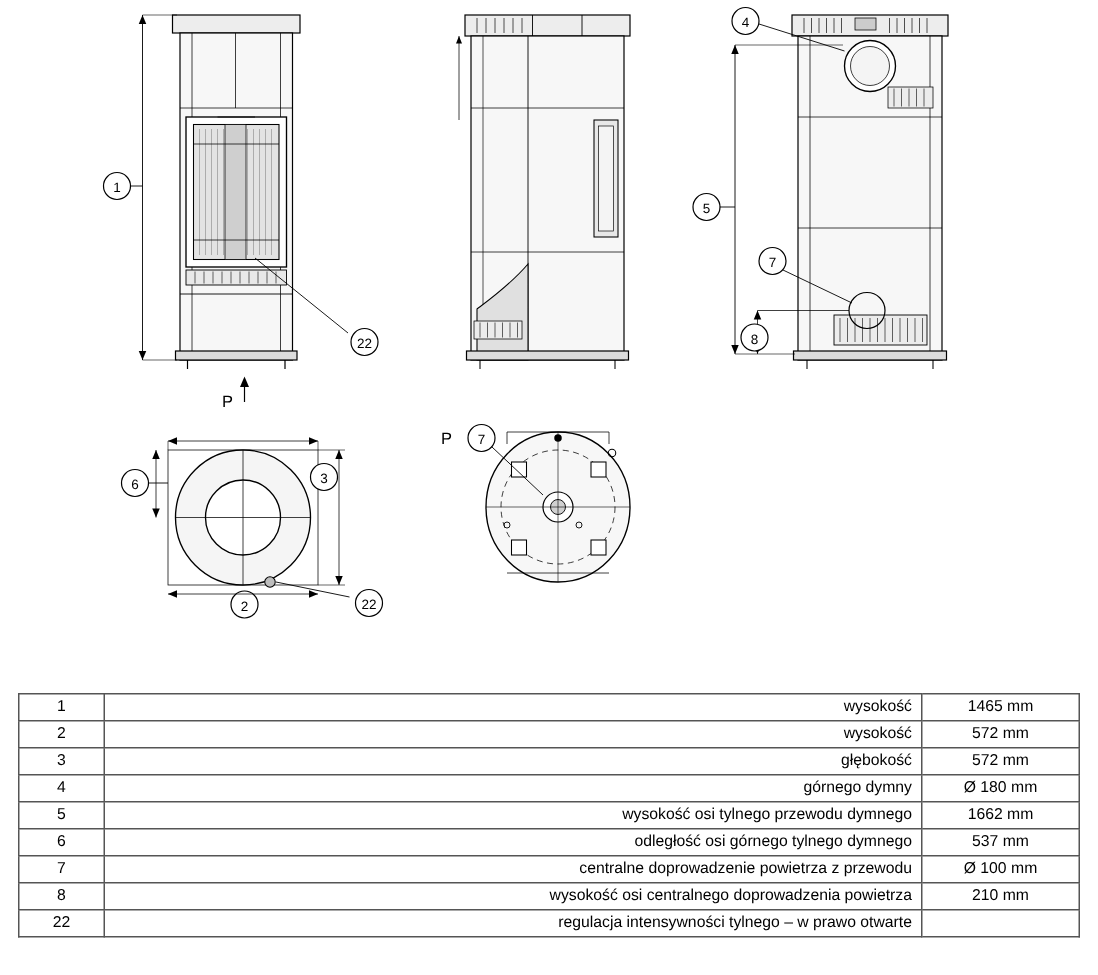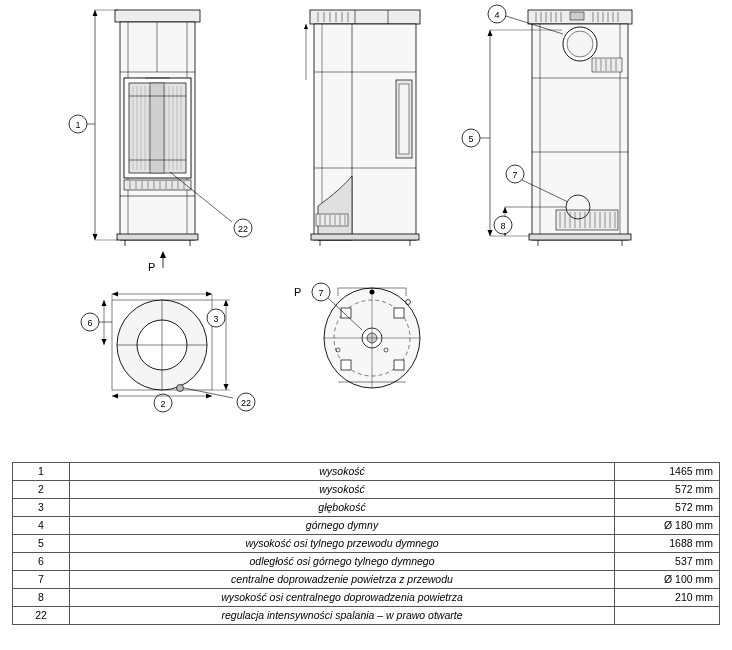--- a/index.html
+++ b/index.html
@@ -44,25 +44,24 @@
     height: 17px;
     padding: 0 6px;
     line-height: 17px;
     white-space: nowrap;
   }
   .spec-table td.num {
     width: 44px;
     text-align: center;
   }
   .spec-table td.desc {
+    text-align: right;
+  }
+  .spec-table td.val {
     text-align: center;
-    font-style: italic;
-  }
-  .spec-table td.val {
-    text-align: right;
     width: 92px;
   }
   
   text {
     font-family: "Liberation Sans", sans-serif;
   }
 </style>
 </head>
 <body>
 
@@ -370,38 +369,38 @@
         <td class="val">572 mm</td>
       </tr>
       <tr>
         <td class="num">4</td>
         <td class="desc">górnego dymny</td>
         <td class="val">Ø 180 mm</td>
       </tr>
       <tr>
         <td class="num">5</td>
         <td class="desc">wysokość osi tylnego przewodu dymnego</td>
-        <td class="val">1688 mm</td>
+        <td class="val">1662 mm</td>
       </tr>
       <tr>
         <td class="num">6</td>
         <td class="desc">odległość osi górnego tylnego dymnego</td>
         <td class="val">537 mm</td>
       </tr>
       <tr>
         <td class="num">7</td>
         <td class="desc">centralne doprowadzenie powietrza z przewodu</td>
         <td class="val">Ø 100 mm</td>
       </tr>
       <tr>
         <td class="num">8</td>
         <td class="desc">wysokość osi centralnego doprowadzenia powietrza</td>
         <td class="val">210 mm</td>
       </tr>
       <tr>
         <td class="num">22</td>
-        <td class="desc">regulacja intensywności spalania – w prawo otwarte</td>
+        <td class="desc">regulacja intensywności tylnego – w prawo otwarte</td>
         <td class="val"></td>
       </tr>
     </tbody>
   </table>
 
 </div>
 
 </body></html>

